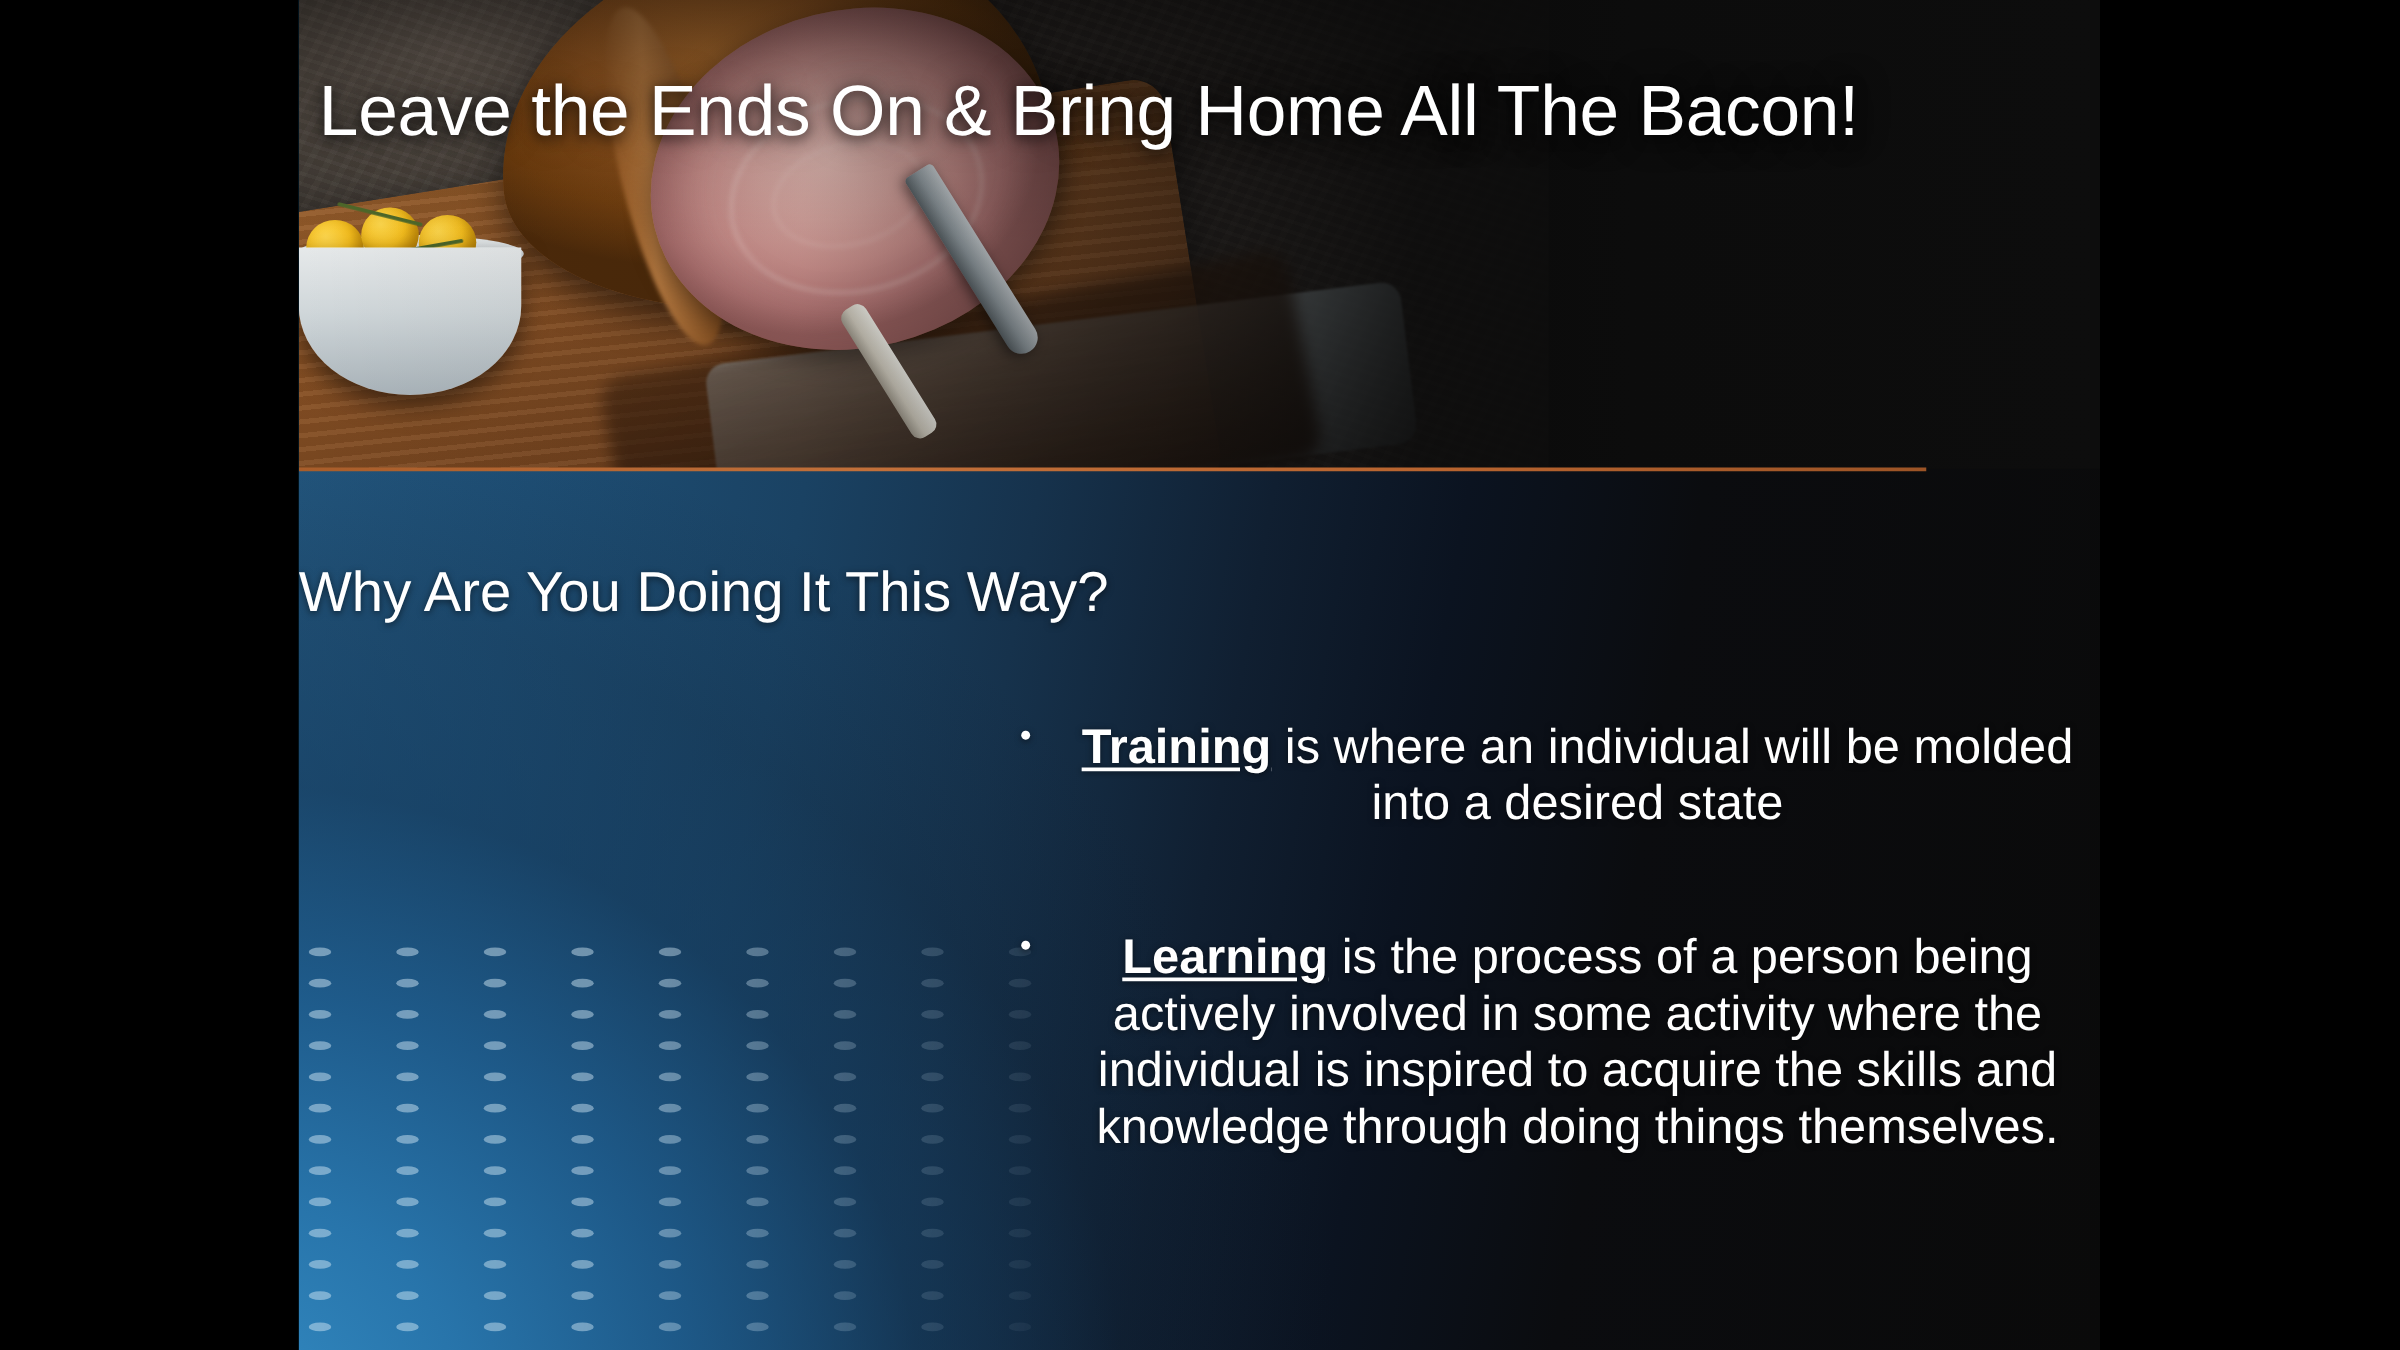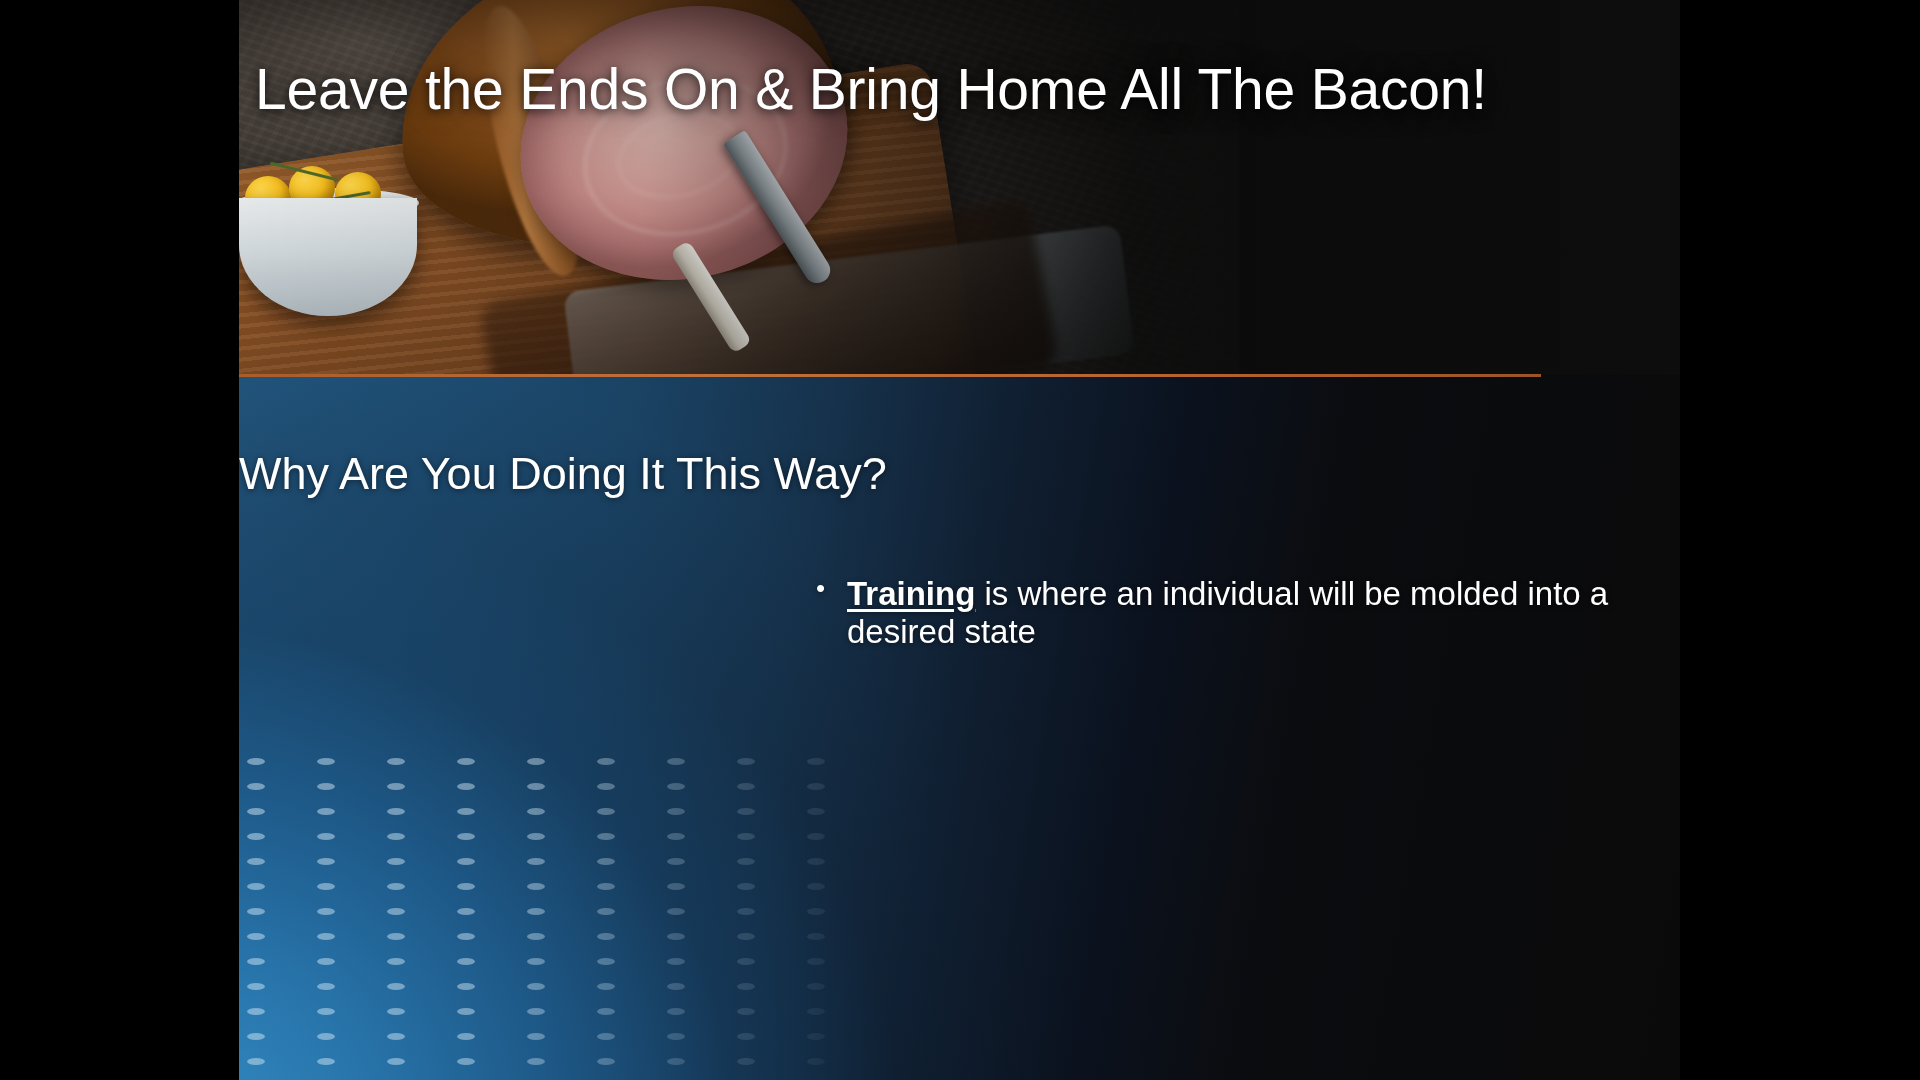--- a/index.html
+++ b/index.html
@@ -340,23 +340,24 @@
     top: -1px;
     font-size: 26px;
     color: #ffffff;
   }
 
   .b2 {
     position: relative;
     margin-left: 608px;
     width: 830px;
     color: #ffffff;
-    font-size: 33px;
+    font-size: 39px;
     line-height: 1.16;
     text-shadow: 0 1px 5px rgba(0,0,0,0.5);
+    text-align: center;
   }
   .b2::before {
     content: "\2022";
     position: absolute;
     left: -31px;
     top: -2px;
     font-size: 26px;
     color: #ffffff;
   }
   .b2-first { margin-top: 27px; }
@@ -552,20 +553,23 @@
 
     <div class="heading">Why Are You Doing It This Way?</div>
 
     <div class="bullets">
 
 
       <div class="b2 b2-first">
         <span class="term">Training</span><span> is where an individual will be molded into a desired state</span>
       </div>
 
+      <div class="b2 b2-second">
+        <span class="term">Learning</span><span> is the process of a person being actively involved in some activity where the individual is inspired to acquire the skills and knowledge through doing things themselves.</span>
+      </div>
 
     </div>
 
   </div>
 
   <div class="bar bar-left"></div>
   <div class="bar bar-right"></div>
 
 </div>
 

